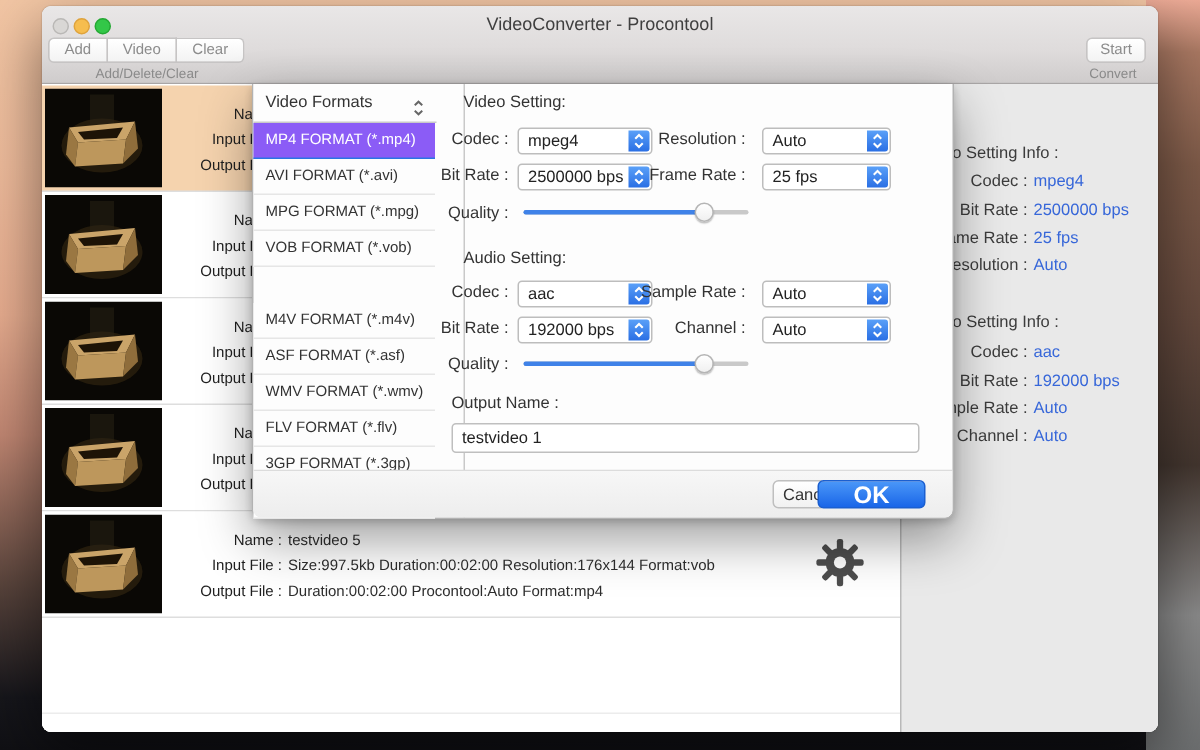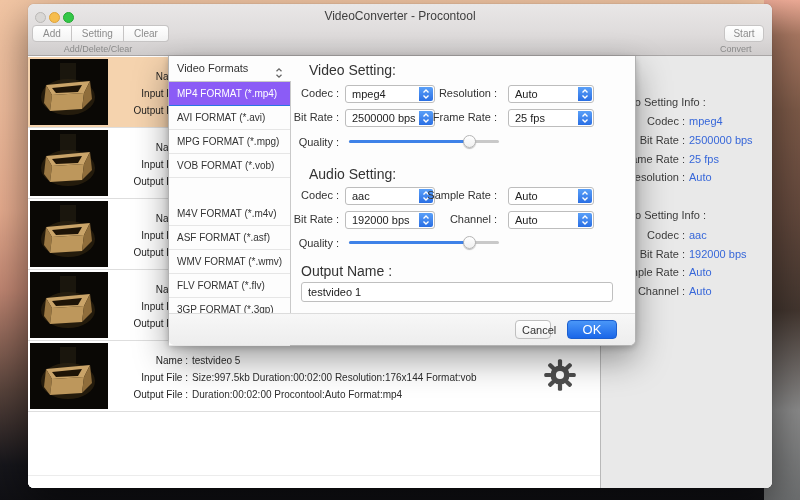--- a/index.html
+++ b/index.html
@@ -22,21 +22,21 @@
   .tl.max{left:35px;background:#33c748;border:1px solid #24a833;box-sizing:border-box;}
   .win-title{position:absolute;left:0;right:0;top:5px;text-align:center;font-size:12px;color:#3f3f3f;}
   .seg{position:absolute;left:4px;top:21px;display:flex;}
   .seg button{height:17px;font-size:10px;color:#8c8c8c;background:linear-gradient(180deg,#ffffff,#f3f3f3);
     border:1px solid #c6c4c4;border-left-width:0;padding:0 10px;font-family:inherit;}
   .seg button:first-child{border-left-width:1px;border-radius:4px 0 0 4px;}
   .seg button:last-child{border-radius:0 4px 4px 0;}
   .seg-caption{position:absolute;left:4px;top:40px;width:132px;text-align:center;font-size:9px;color:#8a8a8a;}
   .start-btn{position:absolute;right:8px;top:21px;height:17px;width:40px;font-size:10px;color:#8c8c8c;
     background:linear-gradient(180deg,#ffffff,#f3f3f3);border:1px solid #c6c4c4;border-radius:4px;font-family:inherit;}
-  .start-caption{position:absolute;right:8px;top:40px;width:44px;font-size:9px;color:#8a8a8a;}
+  .start-caption{position:absolute;right:8px;top:40px;width:44px;text-align:center;font-size:9px;color:#8a8a8a;}
   
   .content{position:absolute;left:0;top:52px;right:0;bottom:0;background:#ffffff;}
   
   .list-panel{position:absolute;left:0;top:0;width:572px;bottom:0;background:#fff;}
   .vrow{position:absolute;left:0;width:572px;height:70px;border-bottom:1px solid #dedede;background:#fff;font-size:10px;color:#2e2e2e;}
   .vrow.row-sel{background:#f5d3ae;}
   .thumb{position:absolute;left:2px;top:2px;width:78px;height:66px;}
   .rline{position:absolute;left:84px;width:480px;height:13px;white-space:nowrap;}
   .rlabel{display:inline-block;width:76px;text-align:right;color:#1f1f1f;}
   .rval{margin-left:4px;color:#2e2e2e;}
@@ -45,63 +45,63 @@
   
   .info-panel{position:absolute;left:572px;top:0;width:172px;bottom:0;background:#e9e9e9;border-left:1px solid #b9b9b9;
     font-size:11px;color:#3c3c3c;}
   .info-title{position:absolute;left:12px;white-space:nowrap;}
   .info-row{position:absolute;left:-60px;width:144px;text-align:right;white-space:nowrap;}
   .info-val{position:absolute;left:88px;white-space:nowrap;color:#3767d9;}
   
   .dialog{position:absolute;left:140px;top:0px;width:468px;height:290px;background:#fdfdfd;z-index:10;
     border:1px solid #b2b2b2;border-top:none;border-radius:0 0 6px 6px;box-sizing:border-box;
     box-shadow:0 14px 34px rgba(0,0,0,.38),0 2px 6px rgba(0,0,0,.2);}
-  .fmt-col{position:absolute;left:0;top:0;bottom:0;width:122px;border-right:1px solid #c9c9c9;box-sizing:border-box;}
+  .fmt-col{position:absolute;left:0;top:0;bottom:0;width:141px;border-right:1px solid #c9c9c9;box-sizing:border-box;}
   .fmt-header{position:absolute;left:0;top:0;width:122px;height:26px;border-bottom:1px solid #c9c9c9;box-sizing:border-box;
     font-size:11px;color:#333;line-height:25px;padding-left:8px;background:#fdfdfd;}
   .fmt-header .hdr-chev{position:absolute;right:8px;top:7px;}
   .fmt-item{position:absolute;left:0;width:121px;height:24px;line-height:24px;font-size:10px;color:#333;
     padding-left:8px;box-sizing:border-box;border-bottom:1px solid #e6e6e6;background:#fdfdfd;white-space:nowrap;}
   .fmt-item.sel{background:#8b5cf6;color:#fff;border-bottom-color:#2a76e3;}
-  .sec-title{position:absolute;font-size:14px;color:#333;text-align:right;}
+  .sec-title{position:absolute;font-size:11px;color:#333;text-align:right;}
   .f-label{position:absolute;font-size:11px;color:#333;text-align:right;white-space:nowrap;}
   .dropdown{position:absolute;height:18px;background:#fff;border:1px solid #bdbdbd;border-radius:3px;box-sizing:border-box;
     font-size:11px;color:#222;line-height:16px;padding-left:6px;}
   .dropdown .stepper{position:absolute;right:1px;top:1px;bottom:1px;width:14px;border-radius:0 2px 2px 0;
     background:linear-gradient(180deg,#5aa0f8,#2a6fe4);display:flex;align-items:center;justify-content:center;}
   .slider{position:absolute;width:150px;height:13px;}
   .slider .track{position:absolute;left:0;right:0;top:5px;height:3px;background:#c9c9c9;border-radius:2px;}
   .slider .fill{position:absolute;left:0;top:5px;height:3px;background:#3f82e8;border-radius:2px;}
   .slider .thumb{position:absolute;top:0;width:13px;height:13px;margin-left:-6px;border-radius:50%;
     background:linear-gradient(180deg,#ffffff,#f0f0f0);border:1px solid #b5b5b5;box-sizing:border-box;box-shadow:0 1px 1px rgba(0,0,0,.25);}
   .out-input{position:absolute;left:132px;top:226px;width:312px;height:20px;border:1px solid #bfbfbf;border-radius:3px;
     box-sizing:border-box;font-size:11px;color:#222;padding:0 6px;font-family:inherit;background:#fff;}
   .dlg-footer{position:absolute;left:0;right:0;bottom:0;height:31px;border-top:1px solid #dcdcdc;
     background:linear-gradient(180deg,#f7f7f7,#ededed);border-radius:0 0 5px 5px;}
   .btn-cancel{position:absolute;right:84px;top:6px;width:36px;height:19px;font-size:11px;color:#333;
     background:linear-gradient(180deg,#ffffff,#f1f1f1);border:1px solid #bfbfbf;border-radius:4px;font-family:inherit;}
-  .btn-ok{position:absolute;right:18px;top:6px;width:50px;height:19px;font-size:13px;color:#fff;
-    background:linear-gradient(180deg,#4a97f8,#1a66e8);border:1px solid #1b5fd0;border-radius:4px;font-family:inherit;}
+  .btn-ok{position:absolute;right:18px;top:6px;width:72px;height:19px;font-size:16px;color:#fff;
+    background:linear-gradient(180deg,#4a97f8,#1a66e8);border:1px solid #1b5fd0;border-radius:4px;font-family:inherit;font-weight:bold;}
 </style>
 </head>
 <body>
 
 <div class="cliff"></div>
 
 <div class="window">
 
   <div class="header">
     <span class="tl close"></span>
     <span class="tl min"></span>
     <span class="tl max"></span>
     <div class="win-title">VideoConverter - Procontool</div>
 
     <div class="seg">
       <button>Add</button>
-      <button>Setting</button>
+      <button>Video</button>
       <button>Clear</button>
     </div>
     <div class="seg-caption">Add/Delete/Clear</div>
 
     <button class="start-btn">Start</button>
     <div class="start-caption">Convert</div>
   </div>
 
   <div class="content">
 

